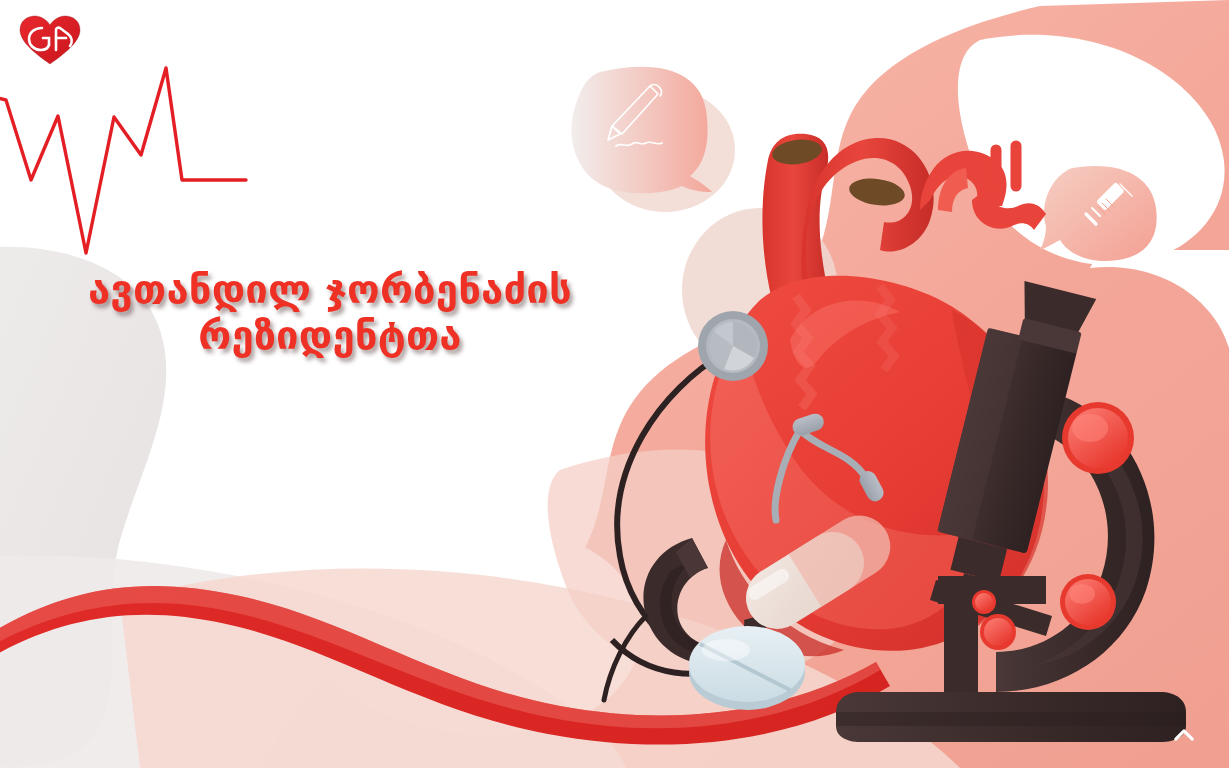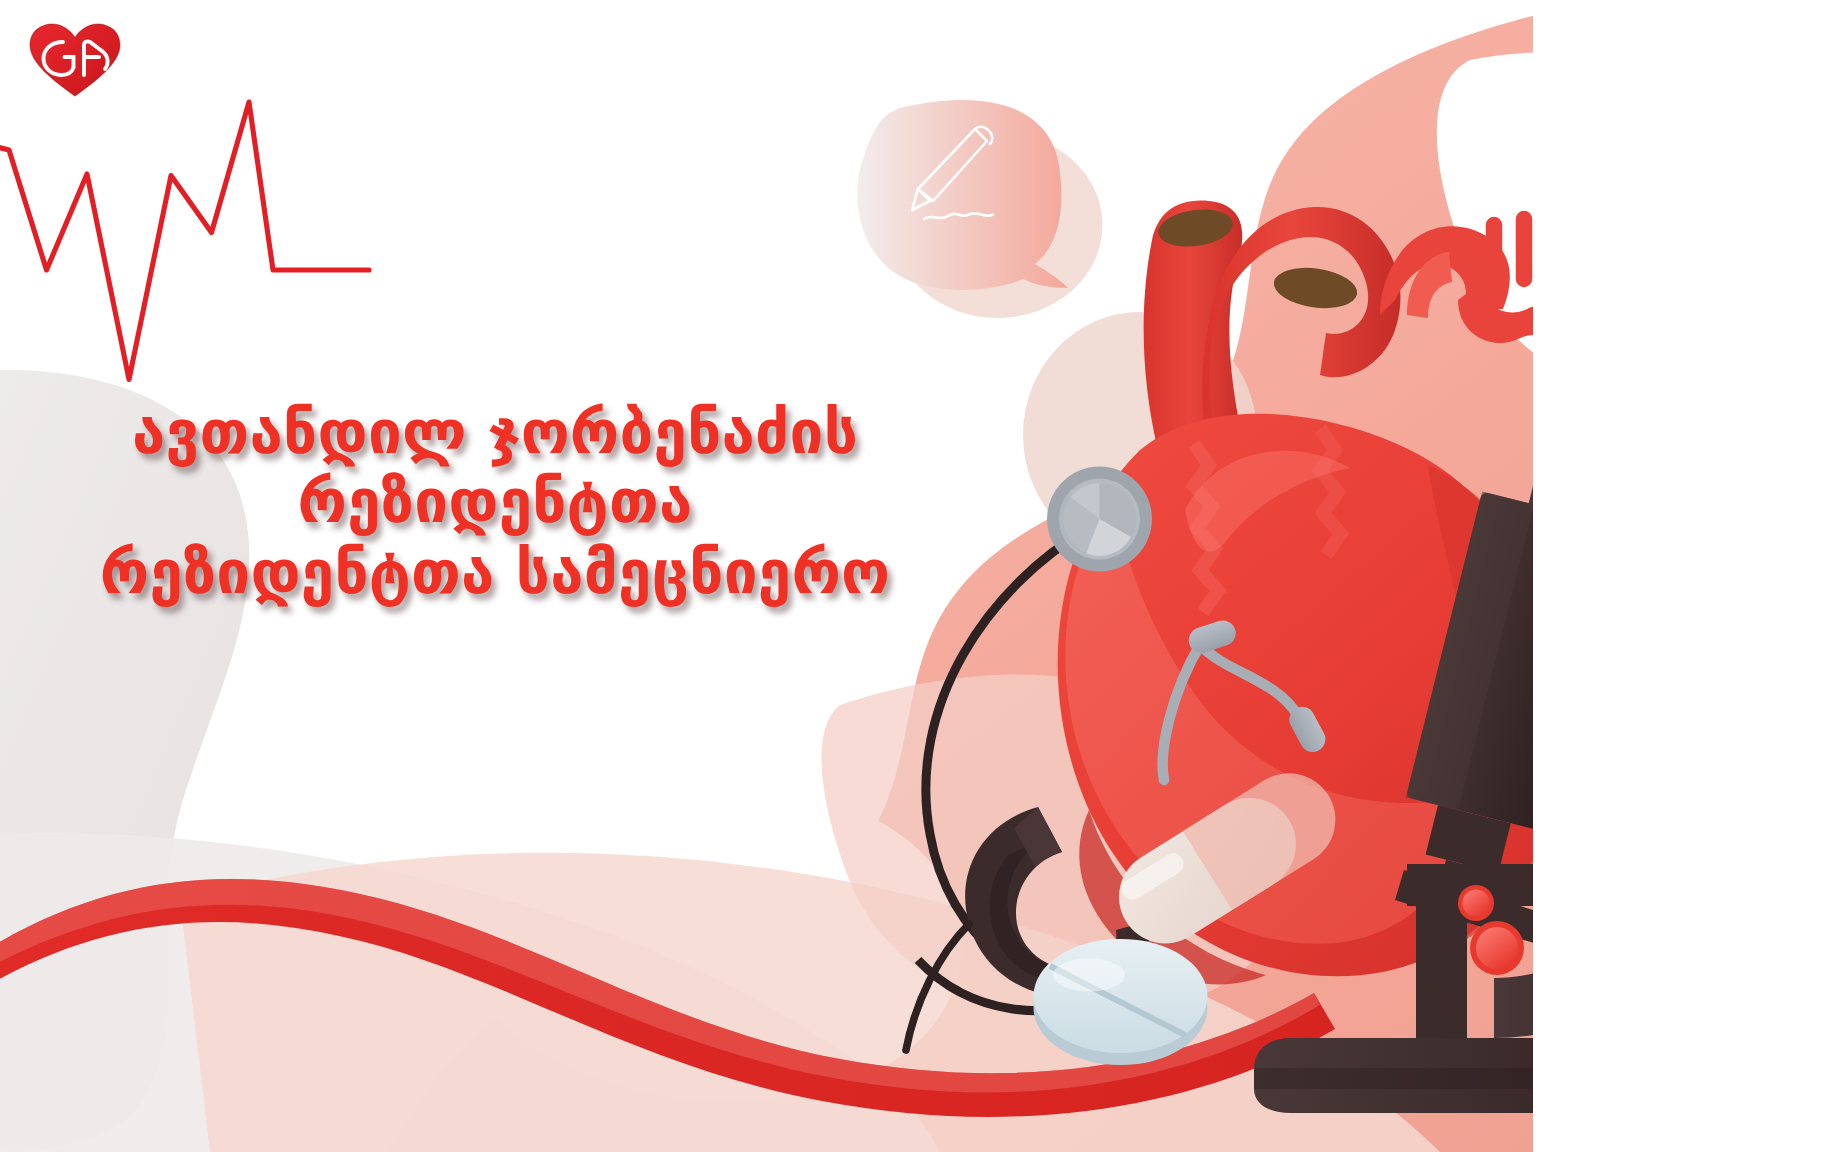--- a/index.html
+++ b/index.html
@@ -5,21 +5,21 @@
 <style>
   * { margin:0; padding:0; box-sizing:border-box; }
   html, body {
     width:1229px; height:768px;
     overflow:hidden;
     background:#ffffff;
     font-family:"DejaVu Sans", sans-serif;
   }
   #stage {
     position:relative;
-    width:1022px; height:768px;
+    width:1229px; height:768px;
     overflow:hidden;
     background:#ffffff;
   }
 
   
   .bg-layer {
     position:absolute; inset:0;
     width:1229px; height:768px;
     pointer-events:none;
   }
@@ -416,21 +416,20 @@
   <div id="partner-logos">
 
     
 
     
   </div>
 
   <div id="headline">
     <div class="line">ავთანდილ ჯორბენაძის</div>
     <div class="line">რეზიდენტთა</div>
-    <div class="line">რეზიდენტთა სამეცნიერო</div>
   </div>
 
   <div id="scroll-top">
     <svg viewBox="0 0 24 16" width="22" height="15">
       <path d="M3,13 L12,4 L21,13" fill="none" stroke="#FFFFFF" stroke-width="3.4" stroke-linecap="round" stroke-linejoin="round"></path>
     </svg>
   </div>
 
 </div>
 

